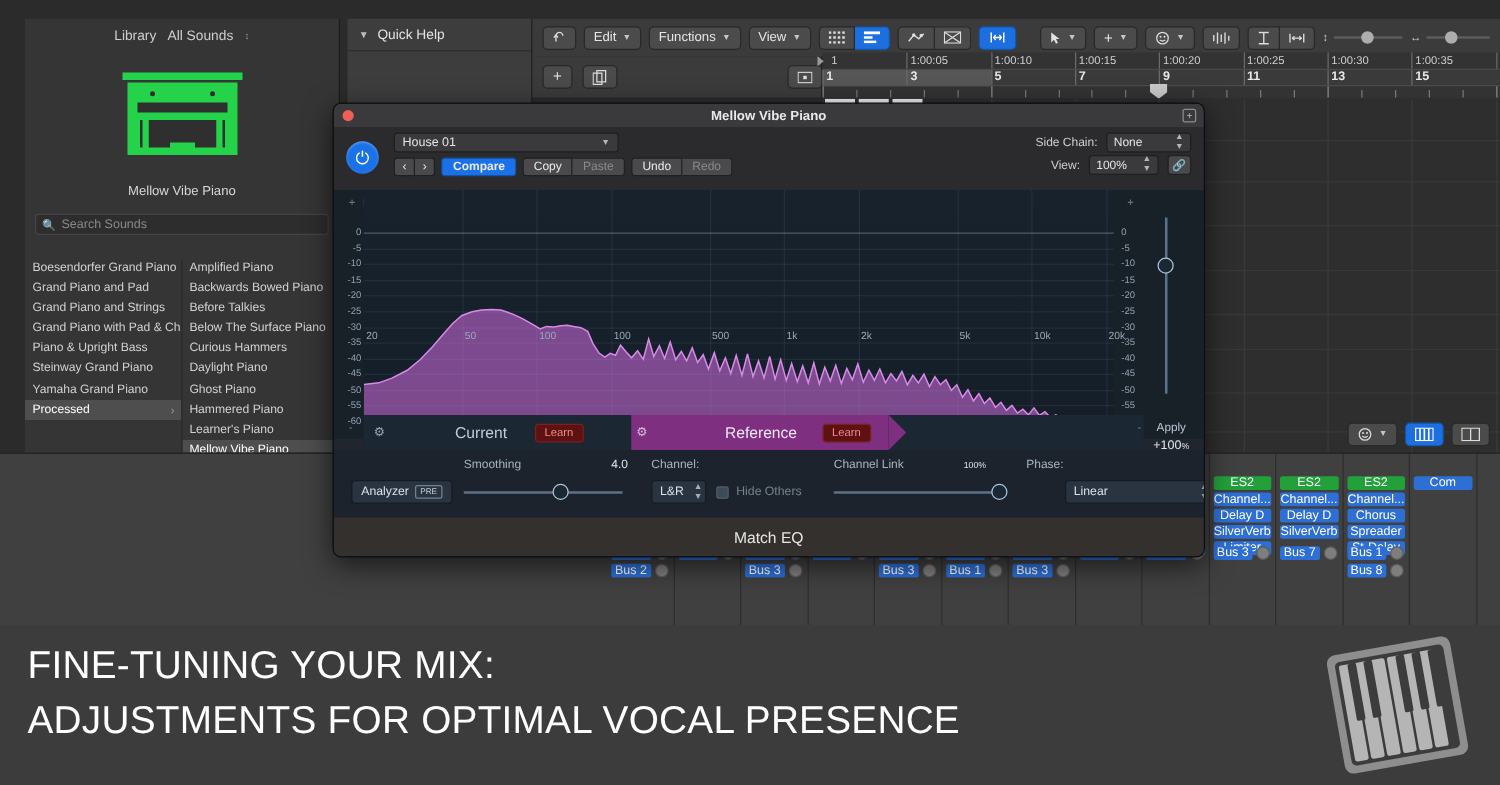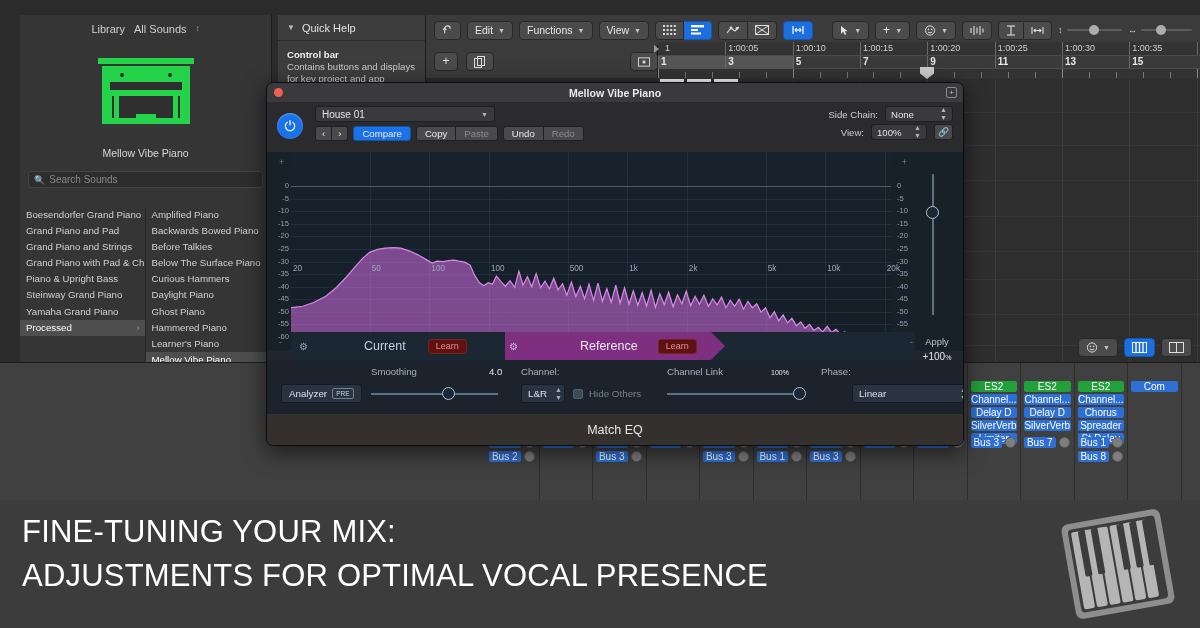--- a/index.html
+++ b/index.html
@@ -105,21 +105,21 @@
   .pl-close { position:absolute; left:7px; top:5px; width:9px; height:9px; border-radius:50%; background:#ef5f56; }
   .pl-max { position:absolute; right:6px; top:4px; width:11px; height:11px; border:1px solid #8c8c8c; border-radius:2px; display:flex; align-items:center; justify-content:center; font-size:8px; color:#bcbcbc; }
   .pl-head { height:50px; background:#2b2b2d; position:relative; }
   .pwr { position:absolute; left:10px; top:11px; width:26px; height:26px; border-radius:50%; background:#1b72e8; display:flex; align-items:center; justify-content:center; box-shadow:inset 0 1px 2px rgba(255,255,255,.3); }
   .pwr .g { color:#fff; font-size:14px; line-height:1; }
   .preset { position:absolute; left:48px; top:4px; width:180px; height:16px; background:#3a3a3c; border:1px solid #1f1f20; border-radius:3px; display:flex; align-items:center; padding:0 6px; }
   .preset .pn { font-size:10px; color:#e4e4e4; flex:1; }
   .preset .cv { font-size:7px; color:#b5b5b5; }
   .btnrow { position:absolute; left:48px; top:24px; display:flex; gap:5px; align-items:center; }
   .pbtn { height:15px; border-radius:3px; background:#4a4a4c; border:1px solid #202022; display:flex; align-items:center; justify-content:center; padding:0 8px; font-size:9.6px; color:#eaeaea; }
-  .pbtn.blue { background:#1b72e8; border-color:#13539f; }
+  .pbtn.blue { background:#1b72e8; border-color:#13539f;font-weight:bold; }
   .pbtn.dim { color:#8a8a8a; }
   .pgroup { display:flex; }
   .pgroup .pbtn { border-radius:0; border-left-width:0; }
   .pgroup .pbtn:first-child { border-radius:3px 0 0 3px; border-left-width:1px; }
   .pgroup .pbtn:last-child { border-radius:0 3px 3px 0; }
   .hd-right { position:absolute; right:10px; top:3px; text-align:right; }
   .hd-line { display:flex; align-items:center; justify-content:flex-end; gap:7px; height:18px; }
   .hd-lab { font-size:9.6px; color:#cfcfcf; }
   .popup { height:16px; min-width:56px; background:#3a3a3c; border:1px solid #1f1f20; border-radius:3px; display:flex; align-items:center; justify-content:space-between; padding:0 5px; gap:6px; font-size:9.6px; color:#e4e4e4; }
   .popup .st { font-size:7px; color:#b5b5b5; line-height:8px; }
@@ -248,24 +248,20 @@
             <div class="lib-item">Rise Above Piano</div>
             <div class="lib-item">Small Amped Acoustic Piano</div>
           </div>
       </div>
     </div>
 
     <div class="quickhelp">
       <div class="qh-title">
         <span class="chev">▼</span>
         <span>Quick Help</span>
-      </div>
-      <div class="qh-body">
-        <div class="qh-h">Control bar</div>
-        <div class="qh-p">Contains buttons and displays for key project and app</div>
       </div>
     </div>
 
     <div class="toolbar">
       <div class="tb-btn">
         <svg width="11" height="11" viewBox="0 0 12 12">
             <path d="M3 9 V4 a3 3 0 0 1 6 0" stroke="#ddd" stroke-width="1.2" fill="none"></path>
             <path d="M1.2 5.4 L3 3.3 L4.8 5.4" stroke="#ddd" stroke-width="1.2" fill="none"></path>
           </svg>
       </div>

